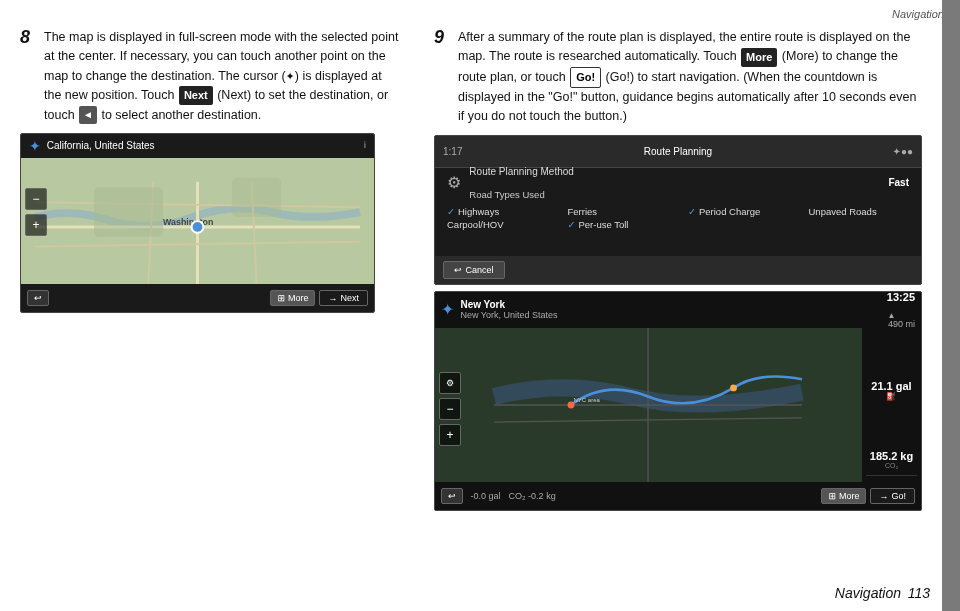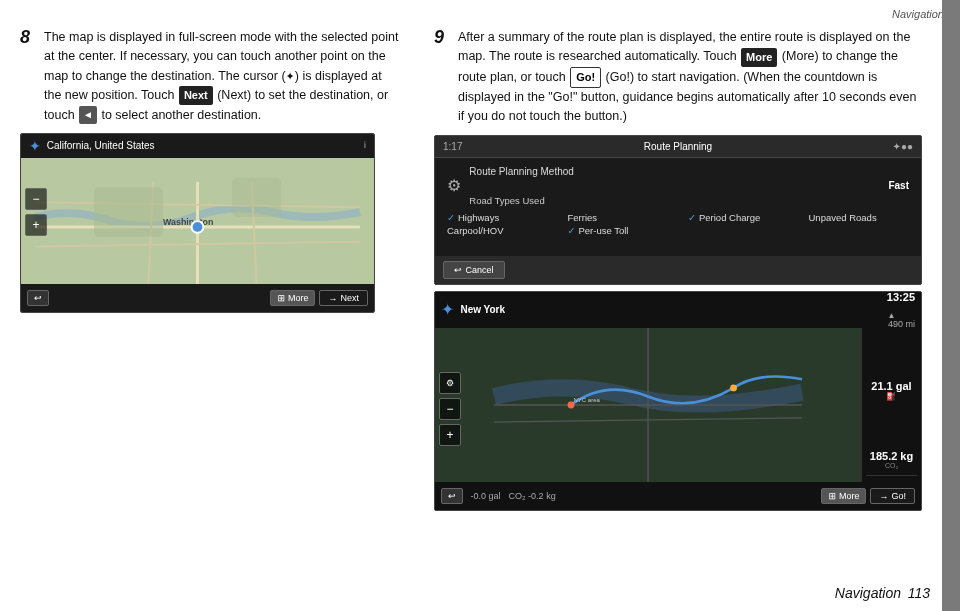--- a/index.html
+++ b/index.html
@@ -241,21 +241,21 @@
       border: 1.5px solid #444;
       border-radius: 2px;
       position: relative;
       overflow: hidden;
       margin-top: 8px;
     }
 
     .route-topbar {
       position: absolute;
       top: 0; left: 0; right: 0;
-      height: 22px;
+      height: 32px;
       background: #2a2a2a;
       border-bottom: 1px solid #444;
       display: flex;
       align-items: center;
       justify-content: center;
       color: #fff;
       font-size: 10px;
     }
 
     .route-topbar-left {
@@ -577,21 +577,21 @@
     <div class="route-screen">
       <div class="route-topbar">
         <span class="route-topbar-left">1:17</span>
         <span>Route Planning</span>
         <span class="route-topbar-right">✦●●</span>
       </div>
       <div class="route-body">
         <div class="route-row route-method-row">
           <span style="font-size:16px; color:#aaa;">⚙</span>
           <div style="flex:1">
-            <div style="color:#ddd; font-size:10px; margin-bottom:18px;">
+            <div style="color:#ddd; font-size:10px; margin-bottom:12px;">
               <span>Route Planning Method</span>
             </div>
             <div style="color:#ccc; font-size:9.5px;">Road Types Used</div>
           </div>
           <span style="color:#fff; font-size:10px; font-weight:bold;">Fast</span>
         </div>
         <div class="route-types-grid">
           <div><span class="route-check">✓</span>Highways</div>
           <div>Ferries</div>
           <div><span class="route-check">✓</span>Period Charge</div>
@@ -606,20 +606,21 @@
           <span>Cancel</span>
         </div>
       </div>
     </div>
 
     <div class="map-route-screen">
       <div class="map-route-topbar">
         <span style="font-size:16px; color:#4a90d9;">✦</span>
         <div class="route-dest-info">
           <div class="route-dest-name">New York</div>
+          <div class="route-dest-sub">New York, United States</div>
         </div>
         <div class="route-stats">
           <div class="route-time">13:25</div>
           <div class="route-dist">490 mi</div>
         </div>
       </div>
       <div class="map-route-body">
         <svg width="100%" height="100%" viewBox="0 0 360 180">
 
           <rect width="360" height="180" fill="#2a3a2a"></rect>

